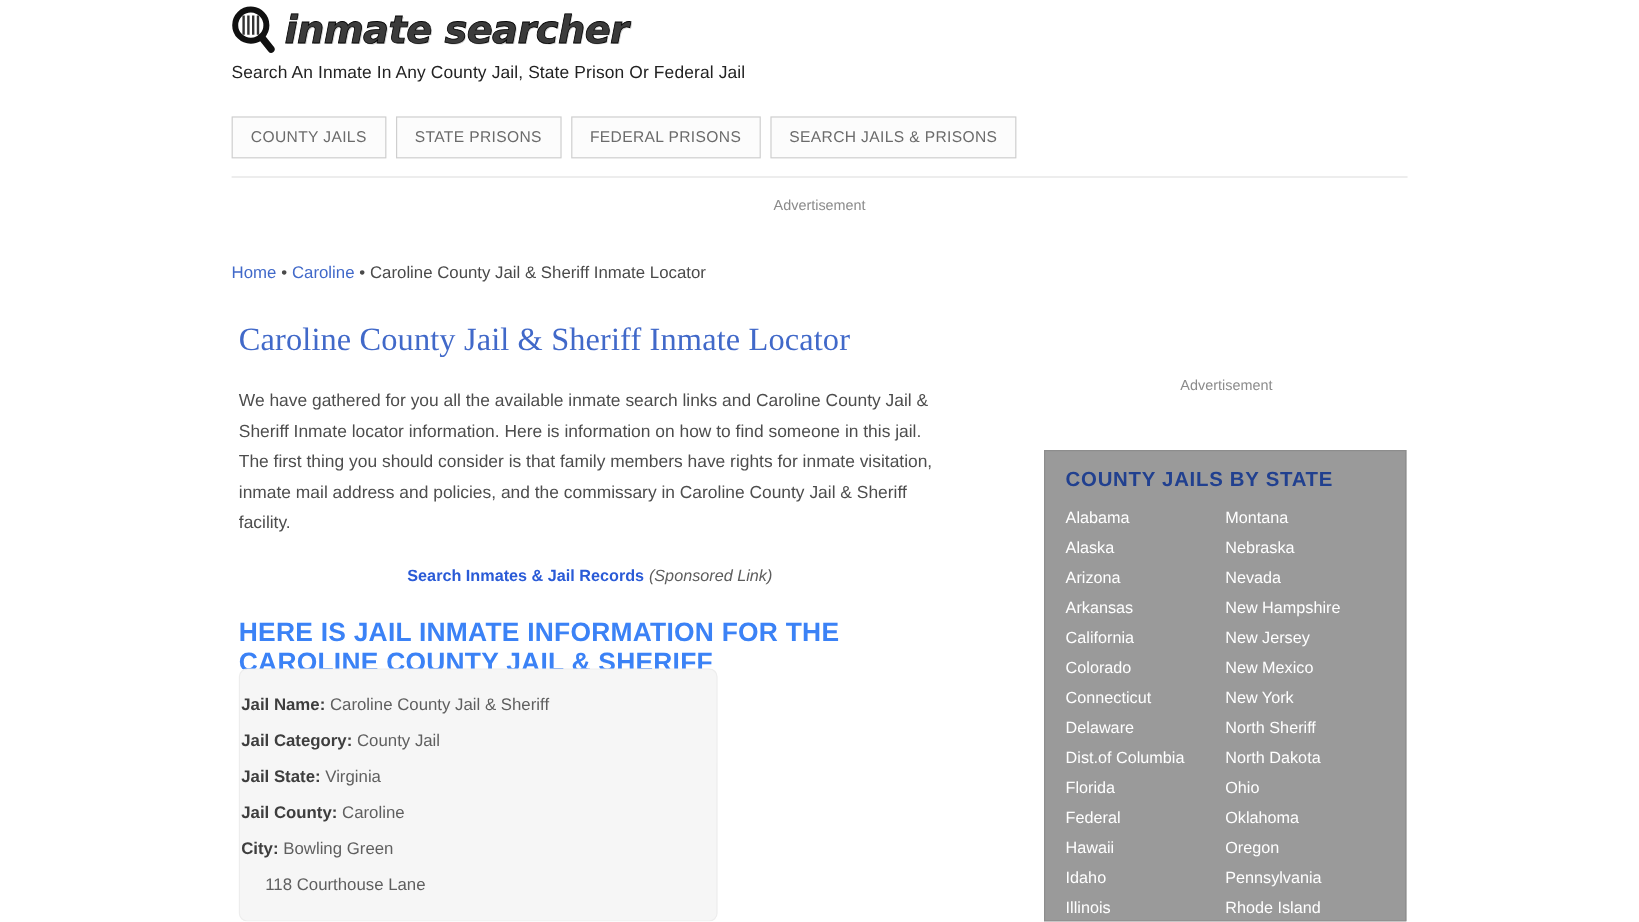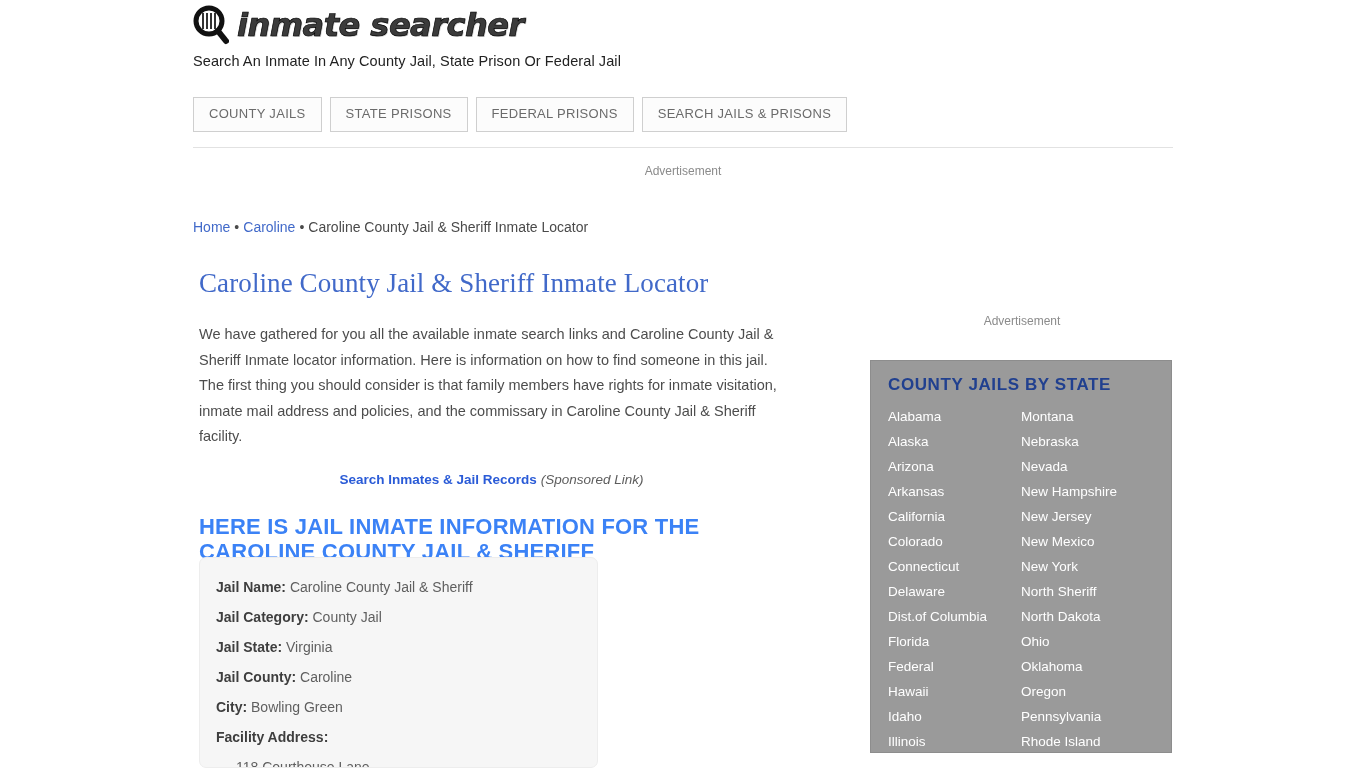--- a/index.html
+++ b/index.html
@@ -193,21 +193,21 @@
   
   .info-box {
     position: absolute;
     left: 199px;
     top: 557px;
     width: 399px;
     background: #f6f6f6;
     border: 1px solid #ededed;
     border-radius: 7px;
     box-sizing: border-box;
-    padding: 14px 0 10px 16px;
+    padding: 14px 0 10px 1px;
     height: 211px;
     overflow: hidden;
   }
 
   .info-row {
     font-size: 14px;
     color: #5f5f5f;
     line-height: 30px;
     white-space: nowrap;
   }
@@ -220,21 +220,21 @@
     color: #5f5f5f;
     line-height: 30px;
     padding-left: 20px;
     white-space: nowrap;
   }
 
   
   .sidebar {
     position: absolute;
     left: 870px;
-    top: 360px;
+    top: 375px;
     width: 302px;
     height: 393px;
     background: #9a9a9a;
     border: 1px solid #8d8d8d;
     box-sizing: border-box;
     overflow: hidden;
     padding: 14px 0 0 17px;
   }
 
   .sidebar-title {
@@ -323,23 +323,20 @@
       <b>Jail State:</b>
       <span>Virginia</span>
     </div>
     <div class="info-row">
       <b>Jail County:</b>
       <span>Caroline</span>
     </div>
     <div class="info-row">
       <b>City:</b>
       <span>Bowling Green</span>
-    </div>
-    <div class="info-row">
-      <b>Facility Address:</b>
     </div>
     <div class="info-addr">118 Courthouse Lane</div>
   </div>
 
   <div class="sidebar">
     <div class="sidebar-title">COUNTY JAILS BY STATE</div>
     <div class="state-grid">
       <a class="state-link">Alabama</a>
       <a class="state-link">Montana</a>
       <a class="state-link">Alaska</a>

